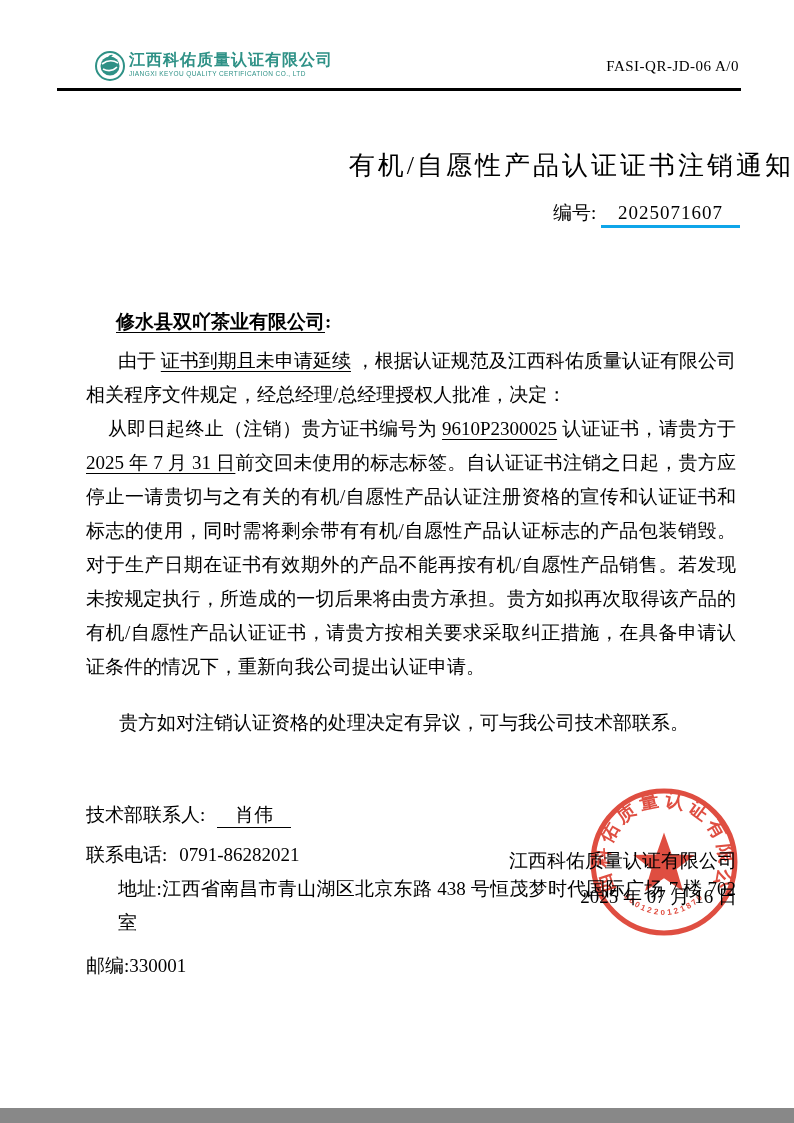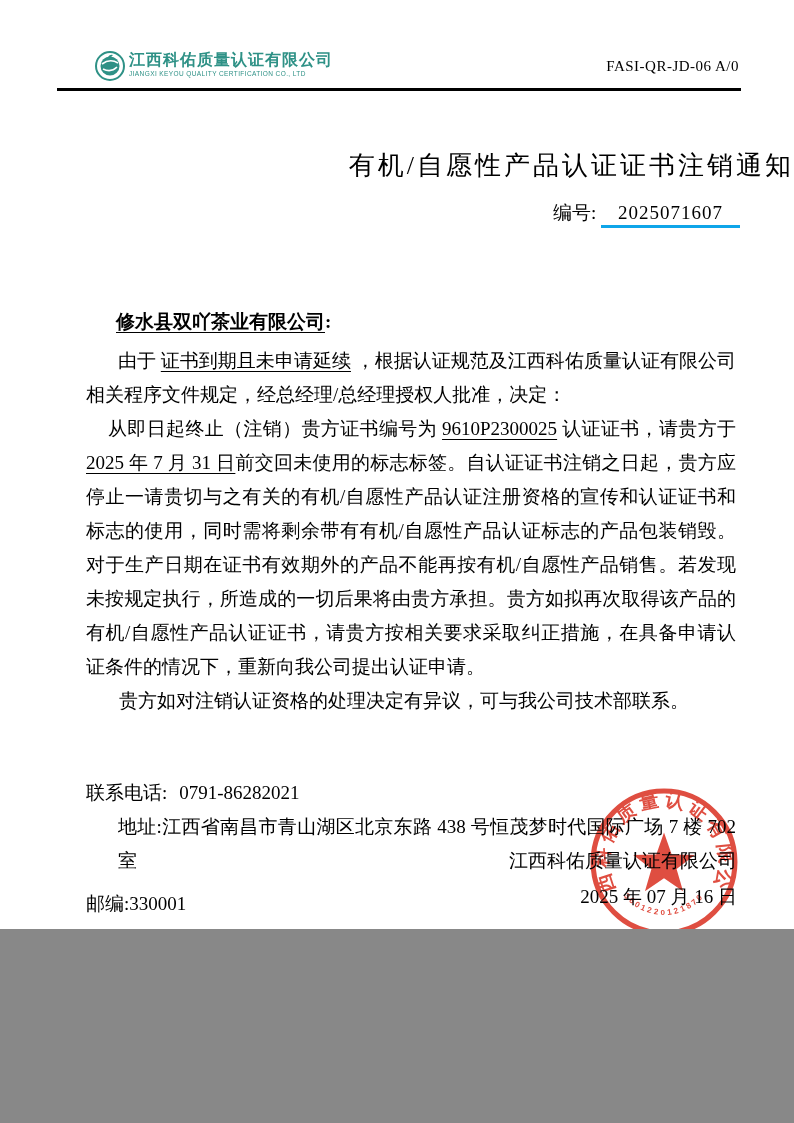--- a/index.html
+++ b/index.html
@@ -1,17 +1,17 @@
 <!DOCTYPE html>
 <html lang="zh"><head>
 <meta charset="utf-8">
 <style>
   html,body{margin:0;padding:0;background:#888;}
   .doc{
-    position:relative;width:794px;height:929px;margin:0 auto;background:#ffffff;
+    position:relative;width:794px;height:1108px;margin:0 auto;background:#ffffff;
     font-family:"Liberation Serif","DejaVu Serif",serif;color:#000;overflow:hidden;
   }
   
   .header-logo{position:absolute;left:95px;top:51px;display:flex;align-items:flex-start;gap:4px;}
   .logo-icon{width:30px;height:30px;flex:0 0 auto;}
   .logo-text{display:flex;flex-direction:column;}
   .logo-cn{font-size:16px;font-weight:bold;color:#2e9186;letter-spacing:1px;line-height:18px;font-family:"Liberation Sans","DejaVu Sans",sans-serif;}
   .logo-en{font-size:6.5px;color:#2e9186;letter-spacing:.4px;line-height:9px;font-family:"Liberation Sans","DejaVu Sans",sans-serif;}
   .doc-code{position:absolute;right:55px;top:58px;font-size:15px;letter-spacing:.5px;}
   .header-rule{position:absolute;left:57px;right:53px;top:88px;height:3px;background:#000;}
@@ -19,21 +19,21 @@
   .title{position:absolute;top:148px;left:0;right:0;text-align:right;font-size:26px;letter-spacing:3px;font-weight:400;}
   .doc-number{position:absolute;top:200px;right:54px;font-size:19px;}
   .doc-number .num{border-bottom:3px solid #0ea5e9;padding:0 17px 2px 17px;letter-spacing:1px;}
   
   .main{position:absolute;left:86px;right:58px;top:258px;font-size:19px;line-height:34px;text-align:justify;}
   .addressee{margin-left:30px;font-weight:bold;margin-bottom:5px;margin-top:47px;}
   .addressee .addr-ul{text-decoration:underline;text-underline-offset:4px;}
   .para{margin:0;}
   .p1{text-indent:32px;}
   .p2{text-indent:22px;}
-  .p3{text-indent:33px;margin-top:0;}
+  .p3{text-indent:33px;margin-top:22px;}
   .para .u{text-decoration:underline;text-underline-offset:4px;}
   
   .contact{margin-top:58px;}
   .contact-line{line-height:34px;}
   .cl-person{margin-bottom:6px;}
   .cl-phone{margin-bottom:0;}
   .cl-address{margin-bottom:9px;margin-left:32px;}
   .contact .name-ul{border-bottom:1px solid #000;padding:0 18px 2px 18px;}
   .label-gap{display:inline-block;width:12px;}
   
@@ -70,20 +70,23 @@
 
   <div class="main">
     <div class="addressee">
       <span class="addr-ul">修水县双吖茶业有限公司</span><span>:</span>
     </div>
     <p class="para p1"><span>由于 </span><span class="u">证书到期且未申请延续</span><span> ，根据认证规范及江西科佑质量认证有限公司相关程序文件规定，经总经理/总经理授权人批准，决定：</span></p>
     <p class="para p2"><span>从即日起终止（注销）贵方证书编号为 </span><span class="u">9610P2300025</span><span> 认证证书，请贵方于 </span><span class="u">2025 年 7 月 31 日</span><span>前交回未使用的标志标签。自认证证书注销之日起，贵方应停止一请贵切与之有关的有机/自愿性产品认证注册资格的宣传和认证证书和标志的使用，同时需将剩余带有有机/自愿性产品认证标志的产品包装销毁。对于生产日期在证书有效期外的产品不能再按有机/自愿性产品销售。若发现未按规定执行，所造成的一切后果将由贵方承担。贵方如拟再次取得该产品的有机/自愿性产品认证证书，请贵方按相关要求采取纠正措施，在具备申请认证条件的情况下，重新向我公司提出认证申请。</span></p>
     <p class="para p3"><span>贵方如对注销认证资格的处理决定有异议，可与我公司技术部联系。</span></p>
 
     <div class="contact">
+      <div class="contact-line cl-person">
+        <span>技术部联系人:</span><span class="label-gap"></span><span class="name-ul">肖伟</span>
+      </div>
       <div class="contact-line cl-phone">
         <span>联系电话:</span><span class="label-gap"></span><span>0791-86282021</span>
       </div>
       <div class="contact-line cl-address">
         <span>地址:</span><span>江西省南昌市青山湖区北京东路 438 号恒茂梦时代国际广场 7 楼 702 室</span>
       </div>
       <div class="contact-line cl-postcode">
         <span>邮编:</span><span>330001</span>
       </div>
     </div>

